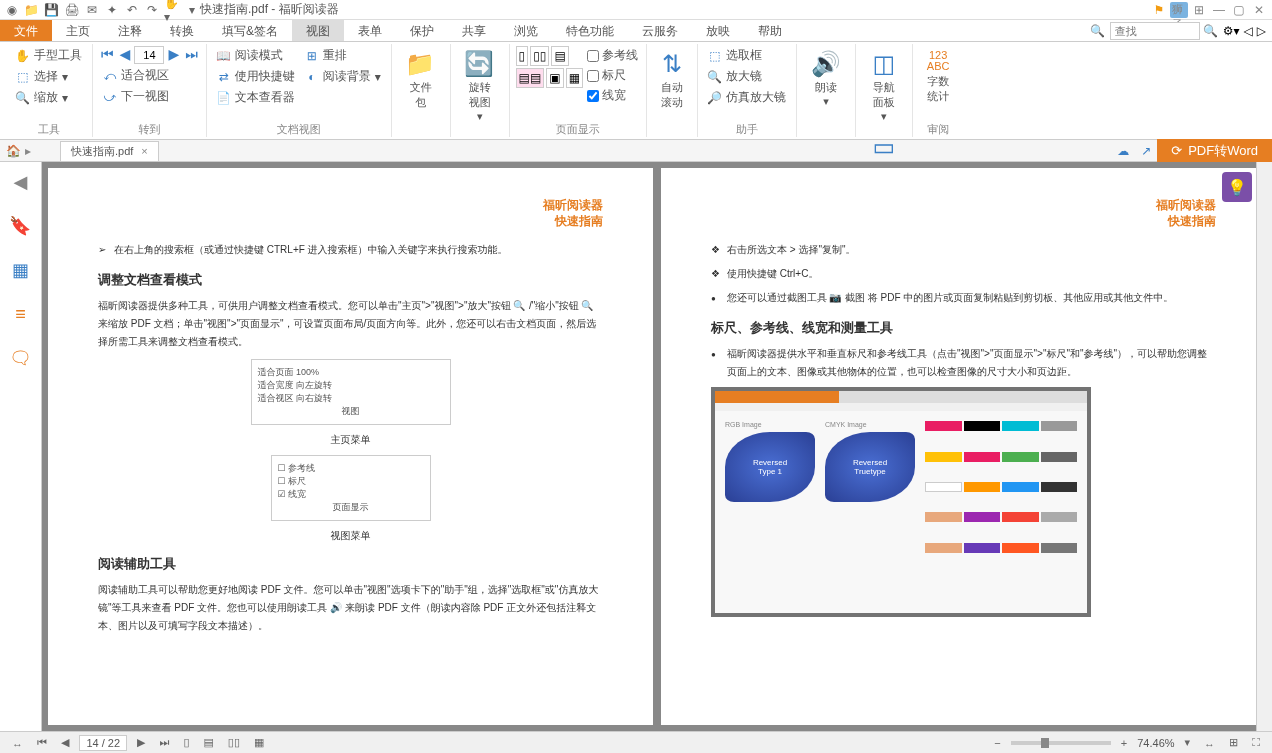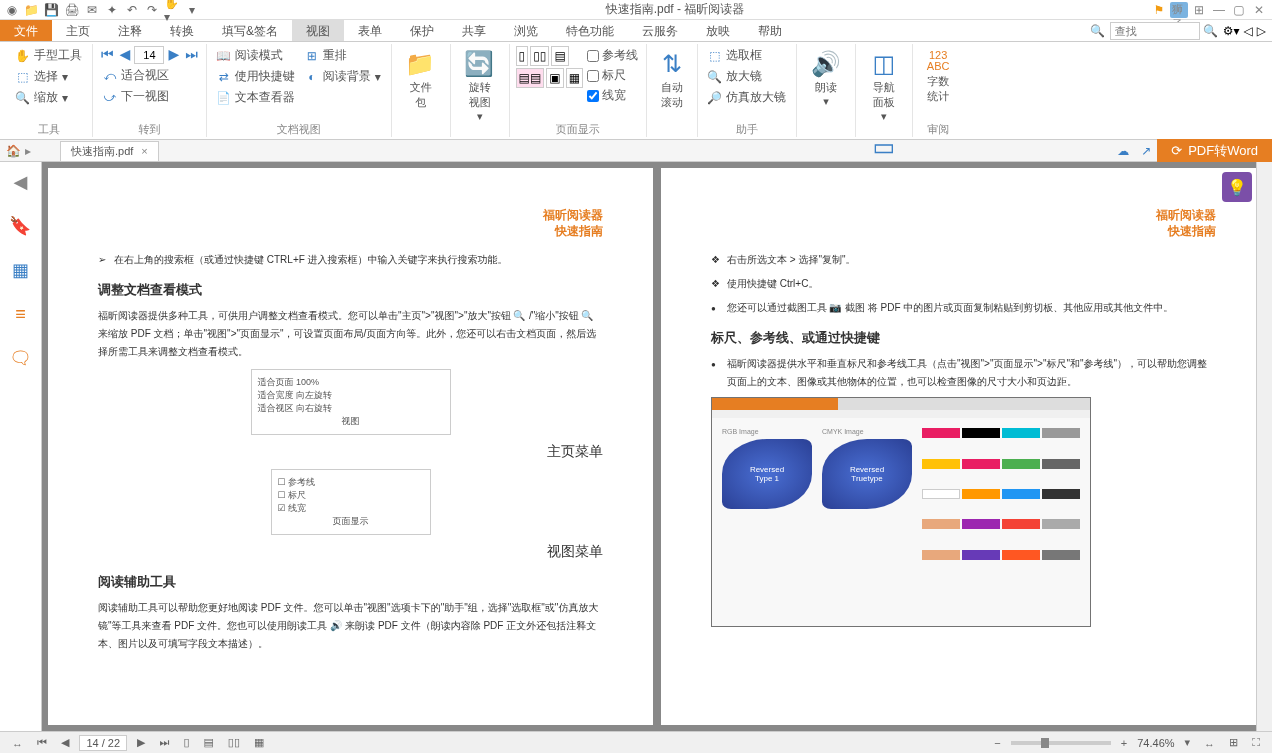--- a/index.html
+++ b/index.html
@@ -1,21 +1,21 @@
 <!DOCTYPE html>
 <html><head>
 <meta charset="utf-8">
 <style>
 * { margin: 0; padding: 0; box-sizing: border-box; font-family: "Microsoft YaHei", sans-serif; }
 body { width: 1272px; height: 753px; background: #f0f0f0; overflow: hidden; font-size: 12px; }
 
 .titlebar { height: 20px; background: #fff; display: flex; align-items: center; padding: 0 4px; border-bottom: 1px solid #ddd; }
 .titlebar .qat { display: flex; gap: 4px; }
 .titlebar .qat span { width: 16px; height: 16px; display: inline-flex; align-items: center; justify-content: center; color: #666; cursor: pointer; }
-.titlebar .title { flex: 1; text-align: center; color: #555; font-size: 12px; }
+.titlebar .title { flex: 1; text-align: left; color: #555; font-size: 12px; }
 .titlebar .right { display: flex; gap: 2px; align-items: center; }
 .titlebar .right span { width: 18px; height: 16px; display: inline-flex; align-items: center; justify-content: center; color: #888; cursor: pointer; }
 .titlebar .user { background: #7bb3e0; color: #fff; padding: 0 6px; font-size: 11px; border-radius: 2px; }
 
 .tabs-row { height: 22px; background: #fff; display: flex; border-bottom: 1px solid #ccc; }
 .tabs-row .tab { padding: 3px 14px; color: #555; cursor: pointer; font-size: 12px; }
 .tabs-row .tab.file { background: #e67e22; color: #fff; }
 .tabs-row .tab.active { background: #ddd; }
 .tabs-row .spacer { flex: 1; }
 .tabs-row .search-area { display: flex; align-items: center; padding-right: 6px; gap: 4px; }
@@ -43,33 +43,33 @@
 .doc-tabs .close { color: #888; cursor: pointer; }
 .doc-tabs .spacer { flex: 1; }
 .doc-tabs .pdf2word { background: #e67e22; color: #fff; padding: 3px 14px; font-size: 13px; display: flex; align-items: center; gap: 6px; }
 .doc-tabs .cloud { color: #3a7fc5; padding: 0 6px; }
 
 .workspace { display: flex; height: 569px; }
 .sidebar { width: 42px; background: #fff; border-right: 1px solid #ccc; display: flex; flex-direction: column; align-items: center; padding-top: 8px; gap: 20px; }
 .sidebar .sico { width: 24px; height: 24px; display: flex; align-items: center; justify-content: center; color: #888; cursor: pointer; font-size: 18px; }
 
 .pages-area { flex: 1; background: #888; display: flex; gap: 8px; padding: 6px; overflow: hidden; position: relative; }
-.page { flex: 1; background: #fff; padding: 40px 50px; font-size: 10px; color: #333; overflow: hidden; position: relative; }
+.page { flex: 1; background: #fff; padding: 30px 50px; font-size: 10px; color: #333; overflow: hidden; position: relative; }
 .page .header-r { text-align: right; color: #e67e22; font-weight: bold; font-size: 12px; line-height: 1.3; margin-bottom: 12px; }
 .page h3 { font-size: 13px; font-weight: bold; margin: 12px 0 8px; }
 .page p { margin: 6px 0; line-height: 1.8; font-size: 10px; }
 .page .bullet { padding-left: 16px; position: relative; }
 .page .bullet::before { content: "➢"; position: absolute; left: 0; }
 .page .diamond { padding-left: 16px; position: relative; }
 .page .diamond::before { content: "❖"; position: absolute; left: 0; }
 .page .dot { padding-left: 16px; position: relative; }
 .page .dot::before { content: "●"; position: absolute; left: 0; font-size: 8px; top: 3px; }
 .page .embed-ui { border: 1px solid #ccc; margin: 8px auto; width: 200px; padding: 6px; font-size: 9px; color: #555; }
-.page .embed-caption { text-align: right; font-size: 14px; margin: 4px 0; }
-.page .butterfly-embed { width: 380px; height: 230px; border: 1px solid #737373; margin: 6px 0; background: #f8f8f8; position: relative; }
+.page .embed-caption { text-align: center; font-size: 10px; margin: 4px 0; }
+.page .butterfly-embed { width: 380px; height: 230px; border: 4px solid #737373; margin: 6px 0; background: #f8f8f8; position: relative; }
 .bf-strip { height: 12px; display: flex; }
 .bf-strip div { flex: 1; }
 .bf-body { display: flex; height: 170px; padding: 10px; gap: 10px; }
 .bf-wing { width: 90px; height: 70px; background: radial-gradient(#4a6fd4, #2a3f94); border-radius: 50% 10% 50% 10%; position: relative; display: flex; align-items: center; justify-content: center; color: #fff; font-size: 8px; text-align: center; }
 .bf-swatches { flex: 1; display: grid; grid-template-columns: repeat(4, 1fr); gap: 2px; }
 .bf-swatches div { height: 10px; }
 .scroll-v { position: absolute; right: 0; top: 0; bottom: 0; width: 16px; background: #f0f0f0; border-left: 1px solid #ccc; }
 .lightbulb { position: absolute; right: 20px; top: 10px; width: 30px; height: 30px; background: #7b4fa8; border-radius: 4px; display: flex; align-items: center; justify-content: center; color: #ffeb3b; font-size: 16px; }
 
 .statusbar { height: 22px; background: #f0f0f0; border-top: 1px solid #ccc; display: flex; align-items: center; padding: 0 8px; gap: 6px; font-size: 11px; color: #555; }
@@ -357,21 +357,21 @@
     </div>
 
     <div class="page">
       <div class="header-r">
         <div>福昕阅读器</div>
         <div>快速指南</div>
       </div>
       <p class="diamond">右击所选文本 &gt; 选择"复制"。</p>
       <p class="diamond">使用快捷键 Ctrl+C。</p>
       <p class="dot">您还可以通过截图工具 📷 截图 将 PDF 中的图片或页面复制粘贴到剪切板、其他应用或其他文件中。</p>
-      <h3>标尺、参考线、或通过快捷键</h3>
+      <h3>标尺、参考线、线宽和测量工具</h3>
       <p class="dot">福昕阅读器提供水平和垂直标尺和参考线工具（点击"视图"&gt;"页面显示"&gt;"标尺"和"参考线"），可以帮助您调整页面上的文本、图像或其他物体的位置，也可以检查图像的尺寸大小和页边距。</p>
       <div class="butterfly-embed">
         <div class="bf-strip">
             <div style="background:#e67e22"></div>
             <div style="background:#ddd"></div>
             <div style="background:#ddd"></div>
           </div>
         <div class="bf-strip" style="height:8px;background:#f0f0f0"></div>
         <div class="bf-body">
           <div style="display:flex;flex-direction:column;gap:4px">

